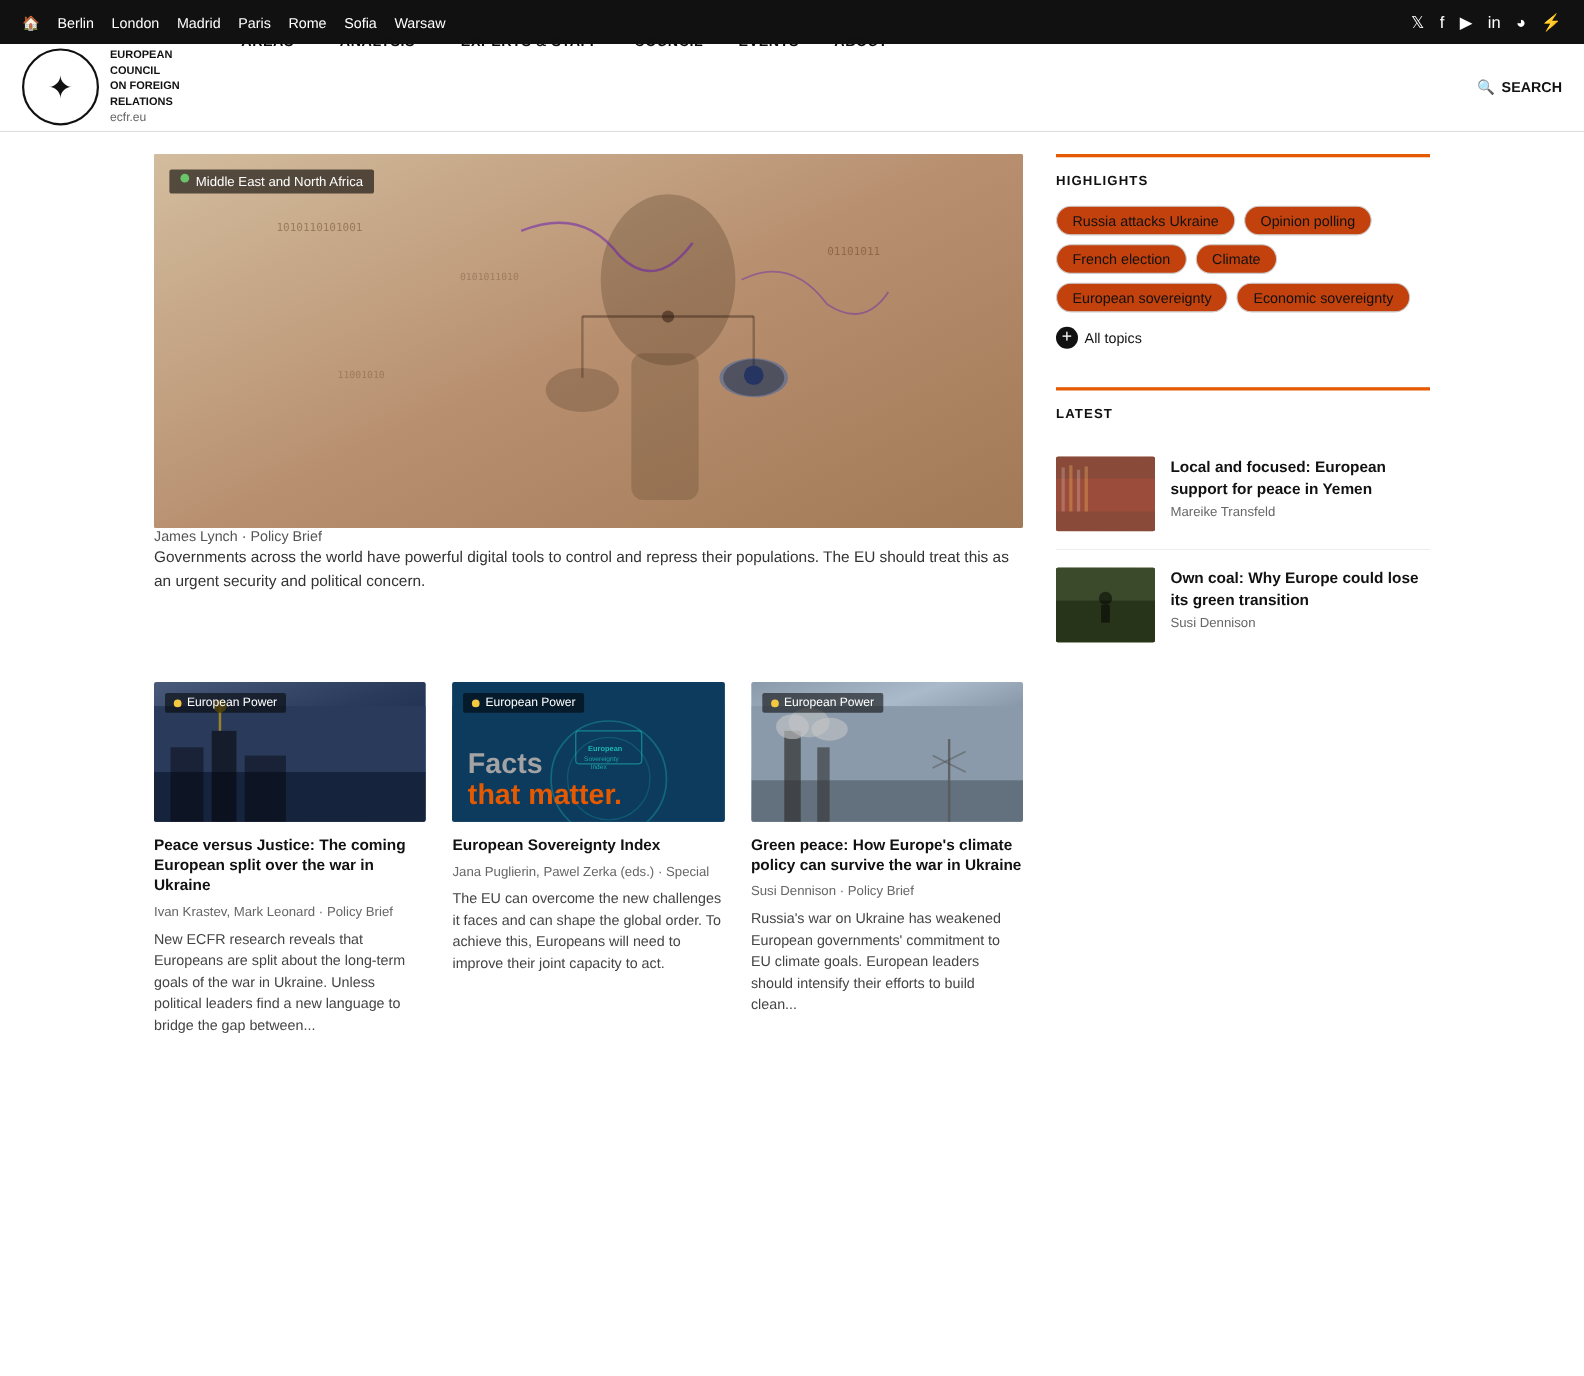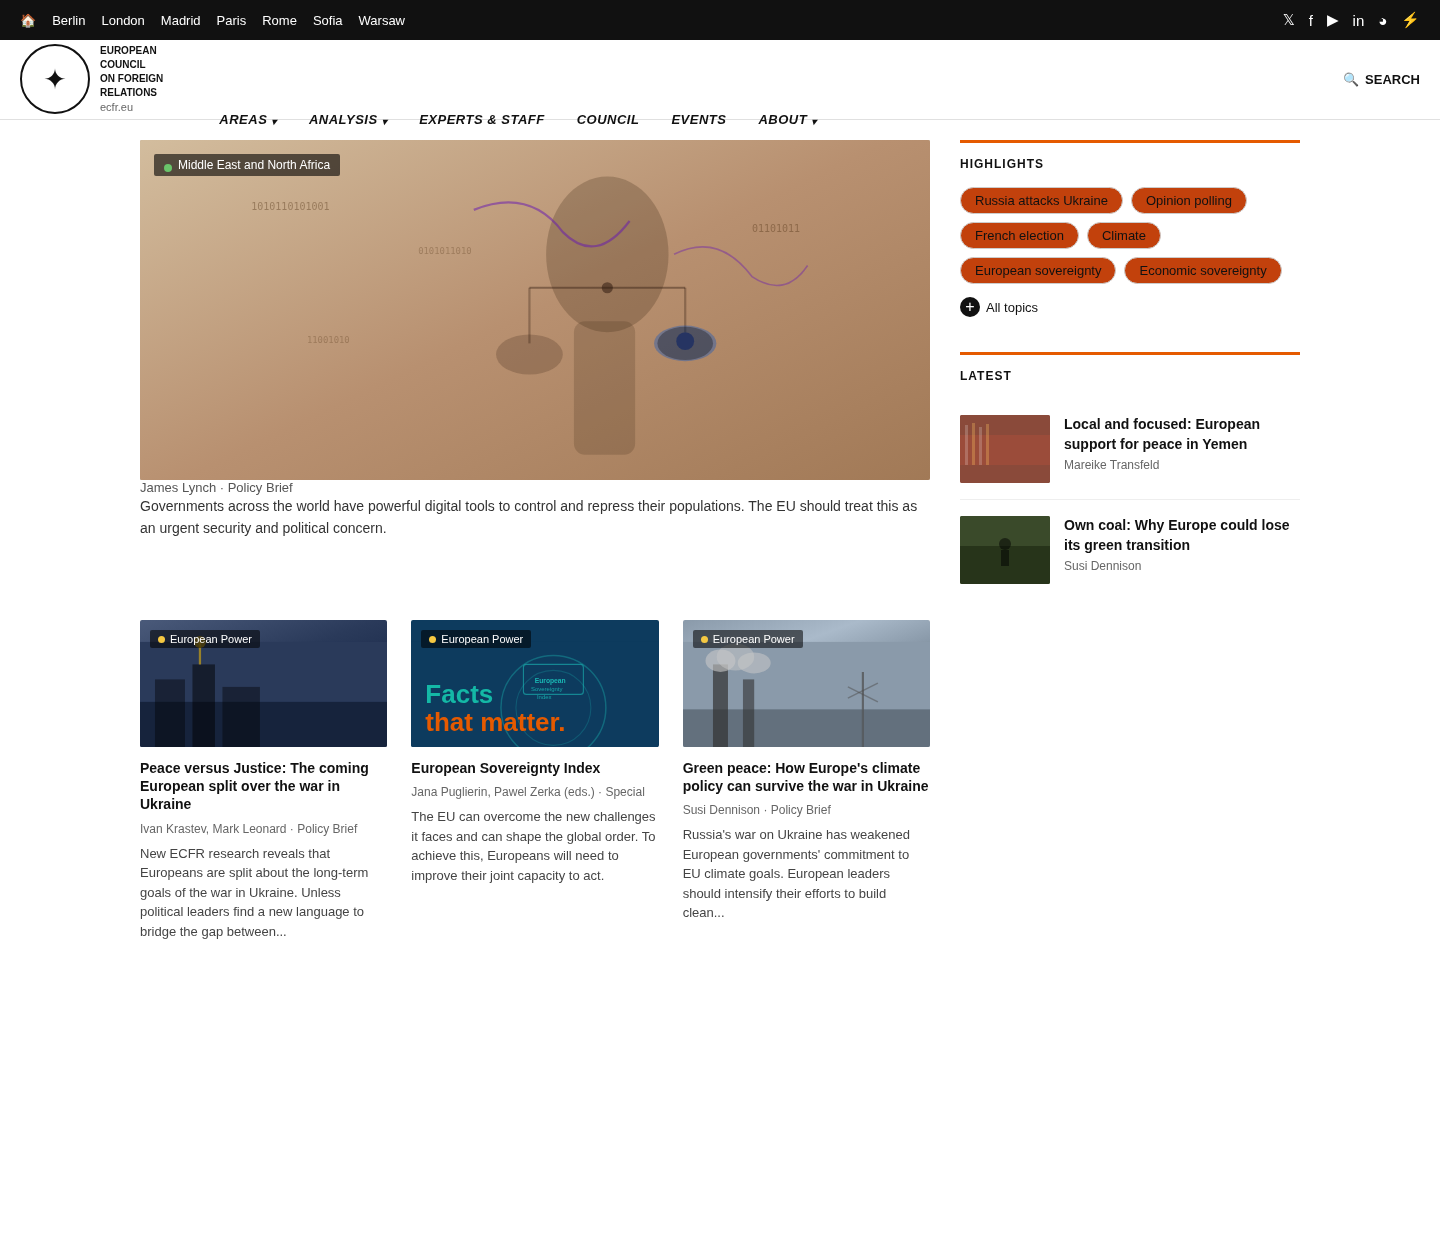--- a/index.html
+++ b/index.html
@@ -52,30 +52,29 @@
       font-size: 10px;
       font-weight: bold;
       line-height: 1.4;
       color: #111;
     }
     .logo-text .ecfr { font-size: 11px; color: #666; font-weight: normal; }
     .nav-links {
       display: flex; align-items: center; gap: 0; flex: 1;
     }
     .nav-item {
-      display: flex; align-items: flex-end; gap: 4px;
+      display: flex; align-items: flex-start; gap: 4px;
       padding: 0 16px; height: 100px;
       font-size: 13px; font-weight: bold;
       letter-spacing: 0.5px;
       text-transform: uppercase;
       cursor: pointer;
       text-decoration: none;
       color: #111;
       border-bottom: 3px solid transparent;
-      font-style: italic;
     }
     .nav-item .chevron { font-size: 10px; }
     .nav-search {
       margin-left: auto;
       display: flex; align-items: center; gap: 6px;
       cursor: pointer;
       font-size: 13px; font-weight: bold; text-transform: uppercase;
     }
 
     
@@ -99,21 +98,21 @@
       border-radius: 2px;
     }
     .hero-category-tag {
       position: absolute;
       top: 14px; left: 14px;
       background: rgba(0,0,0,0.6);
       color: #fff;
       padding: 4px 10px;
       font-size: 12px;
       border-radius: 2px;
-      display: flex; align-items: flex-end; gap: 6px;
+      display: flex; align-items: flex-start; gap: 6px;
     }
     .category-dot {
       width: 8px; height: 8px;
       border-radius: 50%;
       background: #6ac46a;
       display: inline-block;
     }
     .hero-title {
       font-size: 26px;
       font-weight: bold;
@@ -513,21 +512,21 @@
           <text x="165" y="55" font-size="9" fill="rgba(29,212,200,0.8)" font-family="Arial" font-weight="bold">European</text>
           <text x="160" y="66" font-size="8" fill="rgba(29,212,200,0.7)" font-family="Arial">Sovereignty</text>
           <text x="168" y="76" font-size="8" fill="rgba(29,212,200,0.7)" font-family="Arial">Index</text>
         </svg>
         <div class="article-card-category">
           <span class="article-card-dot"></span>
           <span>European Power</span>
         </div>
         
         <div style="position:absolute;bottom:10px;left:14px;">
-          <div style="font-size:26px;font-weight:900;color:#14b8a6;line-height:1.1;">Facts</div>
+          <div style="font-size:26px;font-weight:900;color:#a3a3a3;line-height:1.1;">Facts</div>
           <div style="font-size:26px;font-weight:900;color:#e55a00;line-height:1.1;">that matter.</div>
         </div>
       </div>
       <h3 class="article-title">European Sovereignty Index</h3>
       <p class="article-meta">
         <span>Jana Puglierin, Pawel Zerka (eds.)</span>
         <span> · </span>
         <span>Special</span>
       </p>
       <p class="article-excerpt">The EU can overcome the new challenges it faces and can shape the global order. To achieve this, Europeans will need to improve their joint capacity to act.</p>

